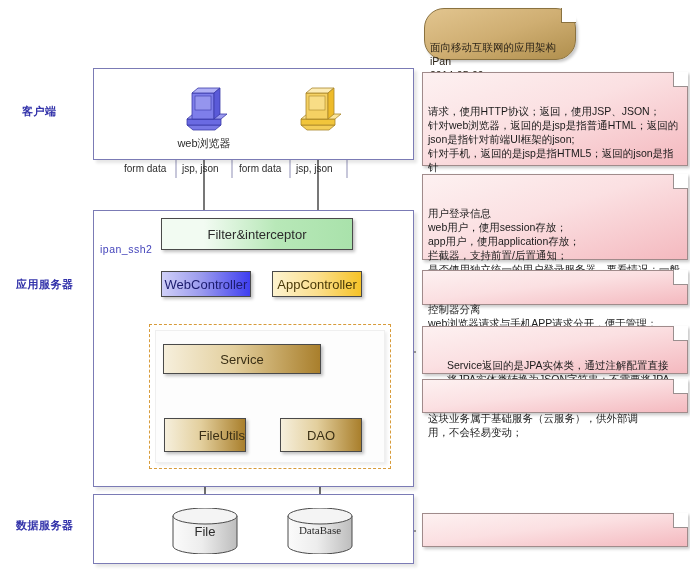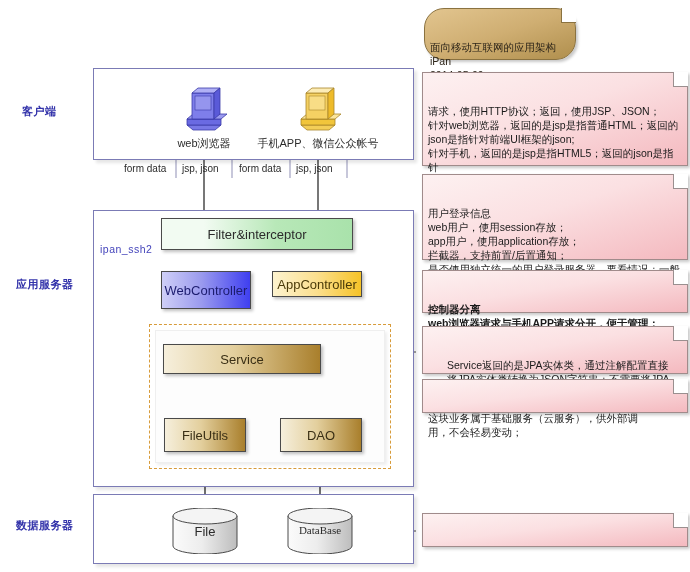--- a/index.html
+++ b/index.html
@@ -162,51 +162,50 @@
     <svg width="46" height="48" viewBox="0 0 46 48">
       <polygon points="6,40 40,40 34,45 12,45" fill="#f3ce58" stroke="#a8852a" stroke-width=".8"></polygon>
       <polygon points="6,34 40,34 40,40 6,40" fill="#f1c53b" stroke="#a8852a" stroke-width=".8"></polygon>
       <polygon points="6,34 12,29 46,29 40,34" fill="#fbe59b" stroke="#a8852a" stroke-width=".8"></polygon>
       <polygon points="11,8 33,8 33,34 11,34" fill="#f5d163" stroke="#a8852a" stroke-width=".8"></polygon>
       <polygon points="11,8 17,3 39,3 33,8" fill="#fcecb6" stroke="#a8852a" stroke-width=".8"></polygon>
       <polygon points="33,8 39,3 39,29 33,34" fill="#eebb2a" stroke="#a8852a" stroke-width=".8"></polygon>
       <rect x="14" y="11" width="16" height="14" fill="#f8dd86" stroke="#a8852a" stroke-width=".6"></rect>
     </svg>
   </div>
-  <div class="icon-caption" style="left:250px;top:136px;width:136px;">手机APP、微信公众帐号</div>
 
   <div class="edge-label" style="left:124px;top:163px;">form data</div>
   <div class="edge-label" style="left:182px;top:163px;">jsp, json</div>
   <div class="edge-label" style="left:239px;top:163px;">form data</div>
   <div class="edge-label" style="left:296px;top:163px;">jsp, json</div>
 
   <div class="tier-frame" style="left:93px;top:210px;width:319px;height:275px;"></div>
 
   <div class="tier-label" style="left:100px;top:243px;font-weight:normal;font-size:10.5px;color:#4444bb;">ipan_ssh2</div>
 
   <div class="node node-green" style="left:161px;top:218px;width:192px;height:32px;">
     <span>Filter&amp;interceptor</span>
   </div>
 
-  <div class="node node-blue" style="left:161px;top:271px;width:90px;height:38px;">
+  <div class="node node-blue" style="left:161px;top:271px;width:90px;height:26px;">
     <span>WebController</span>
   </div>
 
   <div class="node node-yellow" style="left:272px;top:271px;width:90px;height:26px;">
     <span>AppController</span>
   </div>
 
   <div class="group-dashed" style="left:149px;top:324px;width:242px;height:145px;"></div>
   <div class="group-inner" style="left:155px;top:330px;width:230px;height:133px;"></div>
 
   <div class="node node-brown" style="left:163px;top:344px;width:158px;height:30px;">
     <span>Service</span>
   </div>
 
-  <div class="node node-brown" style="left:164px;top:418px;width:82px;height:34px;">
+  <div class="node node-brown" style="left:164px;top:418px;width:82px;height:34px;justify-content:flex-end;">
     <span>FileUtils</span>
   </div>
 
   <div class="node node-brown" style="left:280px;top:418px;width:82px;height:34px;">
     <span>DAO</span>
   </div>
 
   <div class="tier-frame" style="left:93px;top:494px;width:319px;height:68px;"></div>
 
   <div style="position:absolute;left:170px;top:508px;width:70px;height:46px;">
@@ -252,21 +251,21 @@
   <div class="note note-pink" style="left:422px;top:174px;width:266px;height:86px;">
     <span class="fold"></span>
     <span>用户登录信息
 web用户，使用session存放；
 app用户，使用application存放；
 拦截器，支持前置/后置通知；
 是否使用独立统一的用户登录服务器，要看情况；一般
 小系统，可以使用上面的方式，存储在一台服务器上；</span>
   </div>
 
-  <div class="note note-pink" style="left:422px;top:270px;width:266px;height:43px;font-weight:bold;">
+  <div class="note note-pink" style="left:422px;top:270px;width:266px;height:35px;">
     <span class="fold"></span>
     <span>控制器分离
 web浏览器请求与手机APP请求分开，便于管理；</span>
   </div>
 
   <div class="note note-pink" style="left:422px;top:326px;width:266px;height:48px;padding-left:24px;">
     <span class="fold"></span>
     <span>Service返回的是JPA实体类，通过注解配置直接
 将JPA实体类转换为JSON字符串；不需要将JPA
 实体类转换为VO对象，再转换为JSON字符串；</span>

